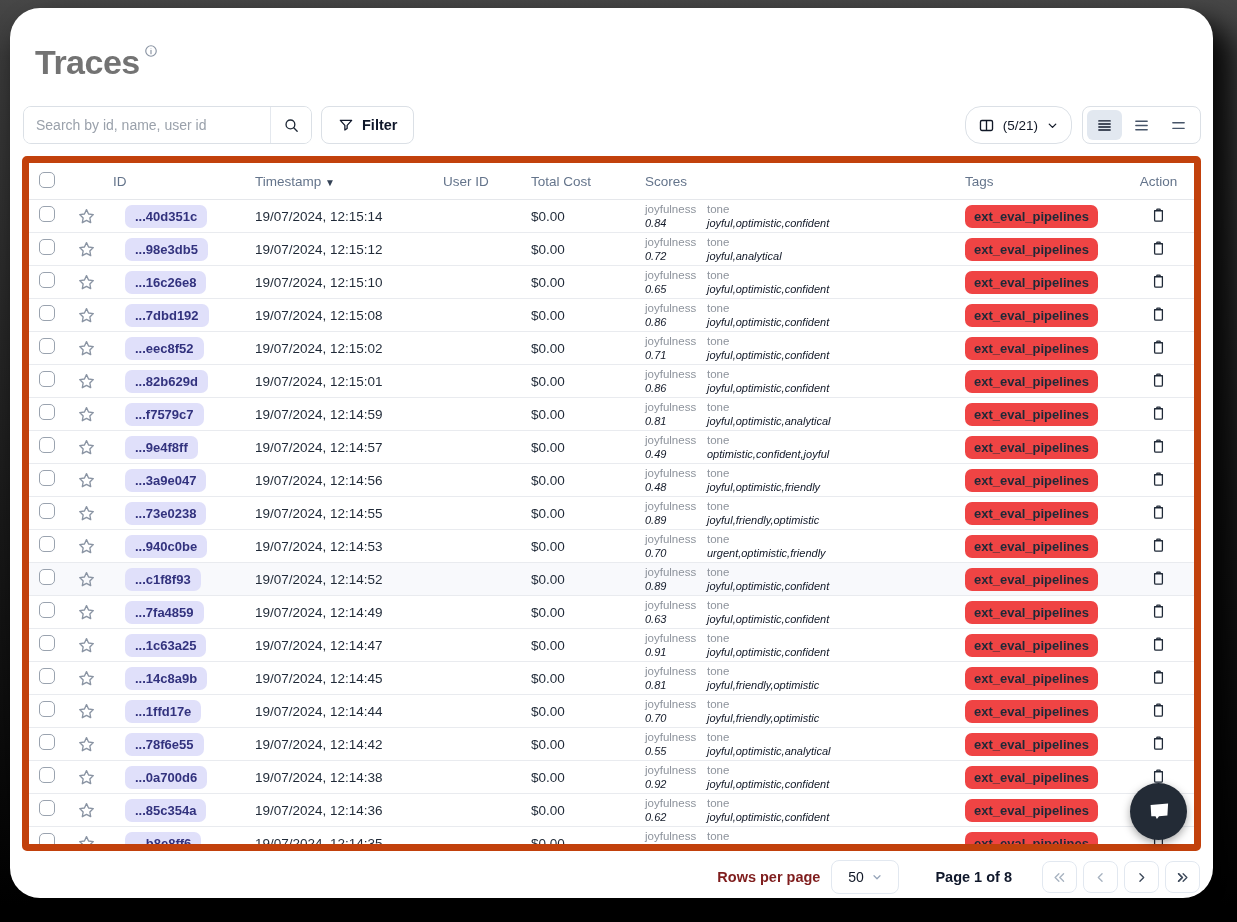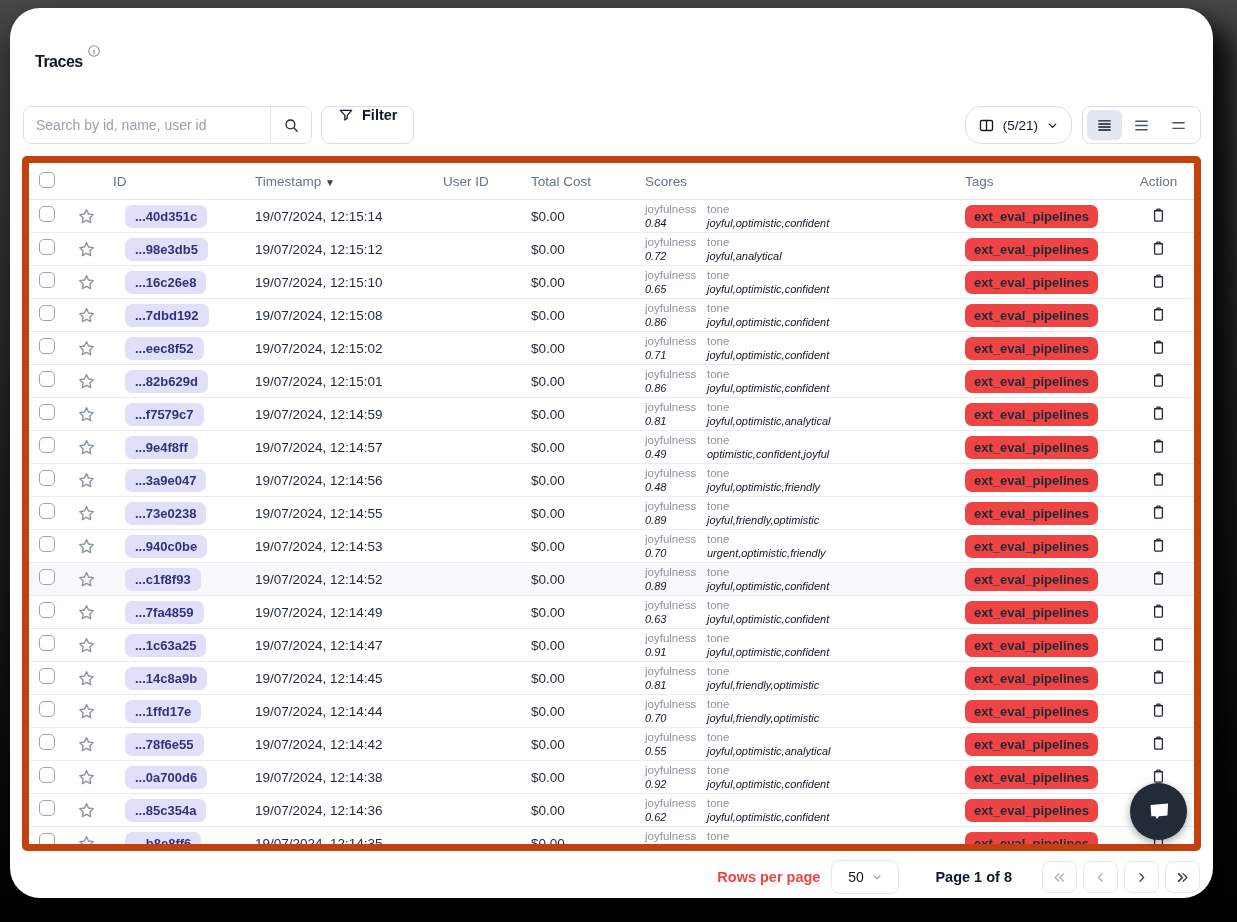--- a/index.html
+++ b/index.html
@@ -8,33 +8,33 @@
     background:linear-gradient(180deg,#474747 0%,#3a3a3a 6%,#1a1a1a 55%,#000 100%);
   }
   .card {
     position:absolute; left:10px; top:8px; width:1203px; height:890px;
     background:#fff; border-radius:30px; padding:0 12px;
     box-shadow:14px 18px 26px 4px rgba(0,0,0,0.85);
     overflow:hidden;
   }
   
   .page-header { margin:40px 0 0 13px; display:flex; align-items:flex-start; }
-  .page-title { font-size:16px; font-weight:700; color:#0f172a; letter-spacing:-0.5px; line-height:28px; }
+  .page-title { font-size:34px; font-weight:700; color:#737373; letter-spacing:-0.5px; line-height:28px; }
   .info-icon { margin:-4px 0 0 4px; color:#8a94a3; display:inline-flex; }
   
   .toolbar { display:flex; align-items:center; margin:30px 0 0 1px; height:38px; }
   .search-box { width:289px; height:38px; border:1px solid #dbe0e6; border-radius:8px;
     display:flex; align-items:center; overflow:hidden; background:#fff; }
   .search-input { flex:1; border:none; outline:none; height:100%; padding:0 12px;
     font-size:14px; font-family:"Liberation Sans",sans-serif; color:#7f1d1d; }
   .search-input::placeholder { color:#9aa1ab; }
   .search-btn { width:41px; height:100%; border:none; border-left:1px solid #e4e8ee;
     background:#fff; display:flex; align-items:center; justify-content:center; cursor:pointer; color:#1f2937; }
   .filter-btn { margin-left:9px; height:38px; padding:0 16px; border:1px solid #dbe0e6; border-radius:8px;
-    background:#fff; display:flex; align-items:flex-start; gap:8px; cursor:pointer;
+    background:#fff; display:flex; align-items:center; gap:8px; cursor:pointer;
     font-size:14.5px; font-weight:600; color:#0f172a; font-family:"Liberation Sans",sans-serif; }
   .toolbar-right { margin-left:auto; display:flex; align-items:center; gap:10px; }
   .columns-btn { height:38px; padding:0 12px; border:1px solid #dbe0e6; border-radius:16px; background:#fff;
     display:flex; align-items:center; gap:8px; cursor:pointer; font-size:13.5px; font-weight:500;
     color:#111827; font-family:"Liberation Sans",sans-serif; }
   .density-group { height:38px; border:1px solid #dbe0e6; border-radius:8px; background:#fff;
     display:flex; align-items:center; gap:2px; padding:0 4px; }
   .density-btn { width:35px; height:30px; border:none; border-radius:6px; background:transparent;
     display:flex; align-items:center; justify-content:center; cursor:pointer; color:#475569; }
   .density-btn.selected { background:#e2e8f0; color:#0f172a; }
@@ -60,21 +60,21 @@
   .score-value { font-size:11px; color:#111827; line-height:15px;font-style:italic; }
   .th-tags, .td-tags { padding-left:14px; }
   .tag-pill { display:inline-block; padding:4px 9px; border-radius:7px; background:#ef4444;
     color:#1f2937; font-size:13px; font-weight:600; }
   .th-action, .td-action { padding-left:0; text-align:center; }
   .trash-btn { border:none; background:transparent; cursor:pointer; color:#1f2937; padding:2px; }
   .checkbox { display:inline-block; width:16px; height:16px; border:1.5px solid #9aa3af;
     border-radius:5px; background:#fff; cursor:pointer; }
   
   .footer { display:flex; align-items:center; justify-content:flex-end; margin-top:9px; height:34px; padding-right:1px; }
-  .rpp-label { font-size:14.5px; font-weight:600; color:#ef4444; }
+  .rpp-label { font-size:14.5px; font-weight:600; color:#7f1d1d; }
   .rpp-select { margin-left:11px; height:34px; width:68px; border:1px solid #e2e8f0; border-radius:8px;
     background:#fff; display:flex; align-items:center; justify-content:center; gap:7px; cursor:pointer;
     font-size:14px; font-weight:500; color:#111827; font-family:"Liberation Sans",sans-serif; }
   .page-label { margin-left:36px; font-size:14.5px; font-weight:600; color:#0f172a; }
   .pager { margin-left:30px; display:flex; gap:6px; }
   .pager-btn { width:35px; height:32px; border:1px solid #e2e8f0; border-radius:8px; background:#fff;
     display:flex; align-items:center; justify-content:center; cursor:pointer; color:#3f4b5c; }
   .pager-btn.disabled { color:#a8b3c0; }
   
   .chat-fab { position:absolute; left:1130px; top:783px; width:57px; height:57px; border-radius:50%;

